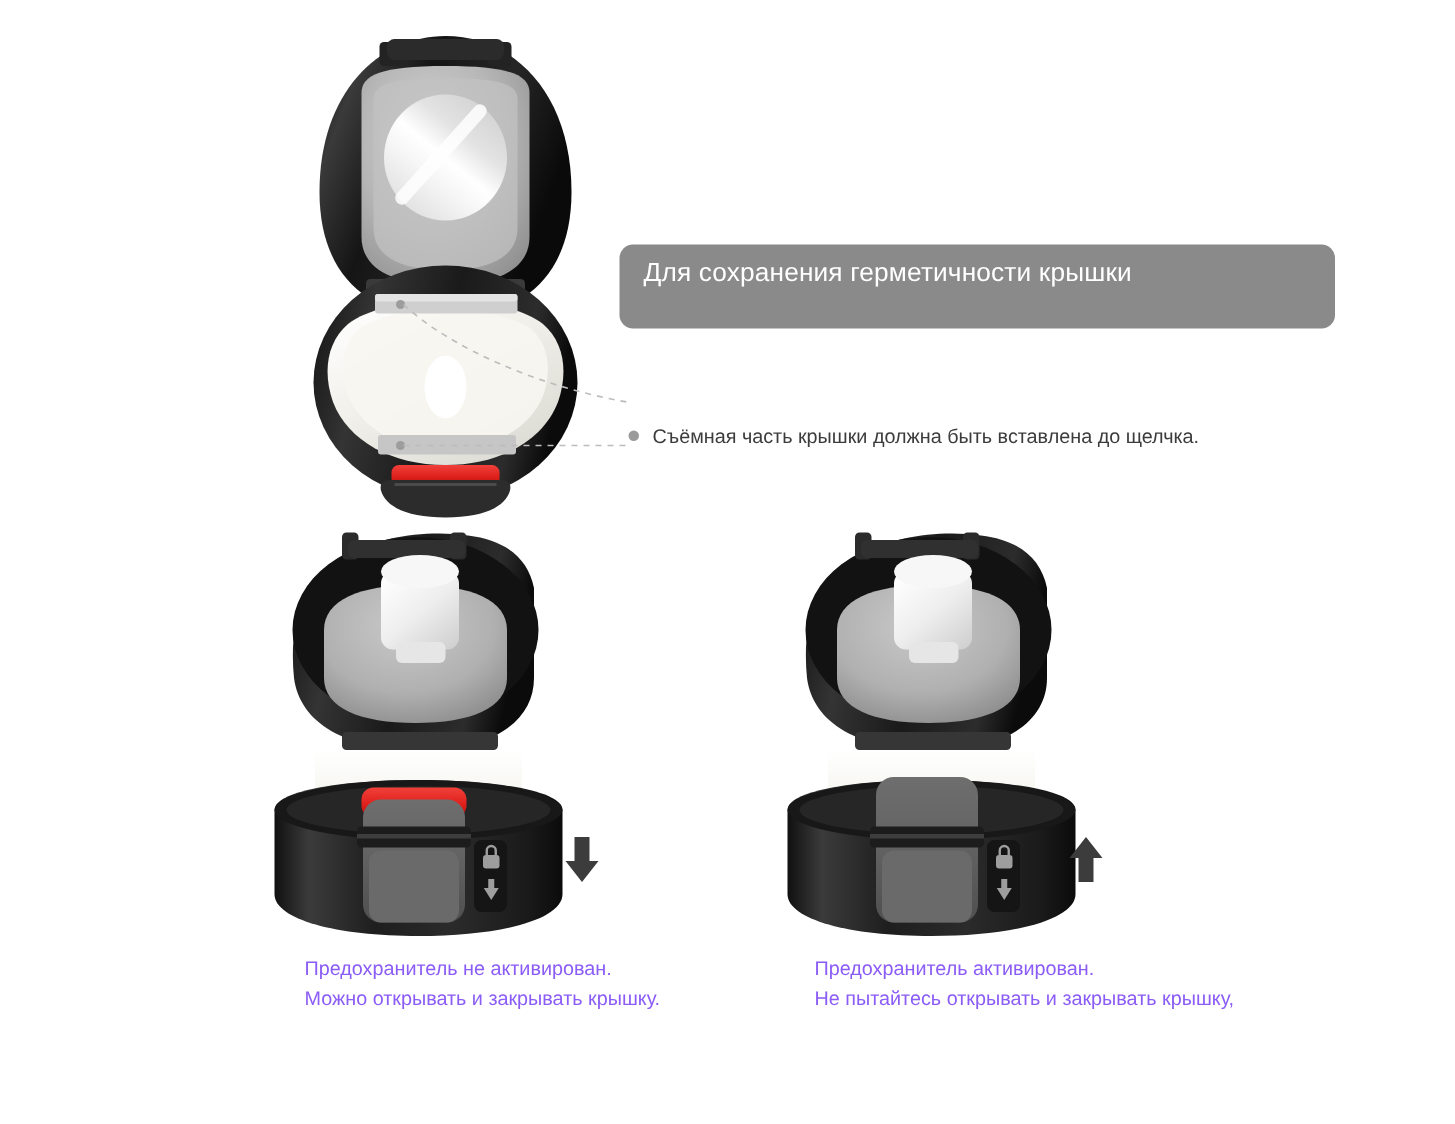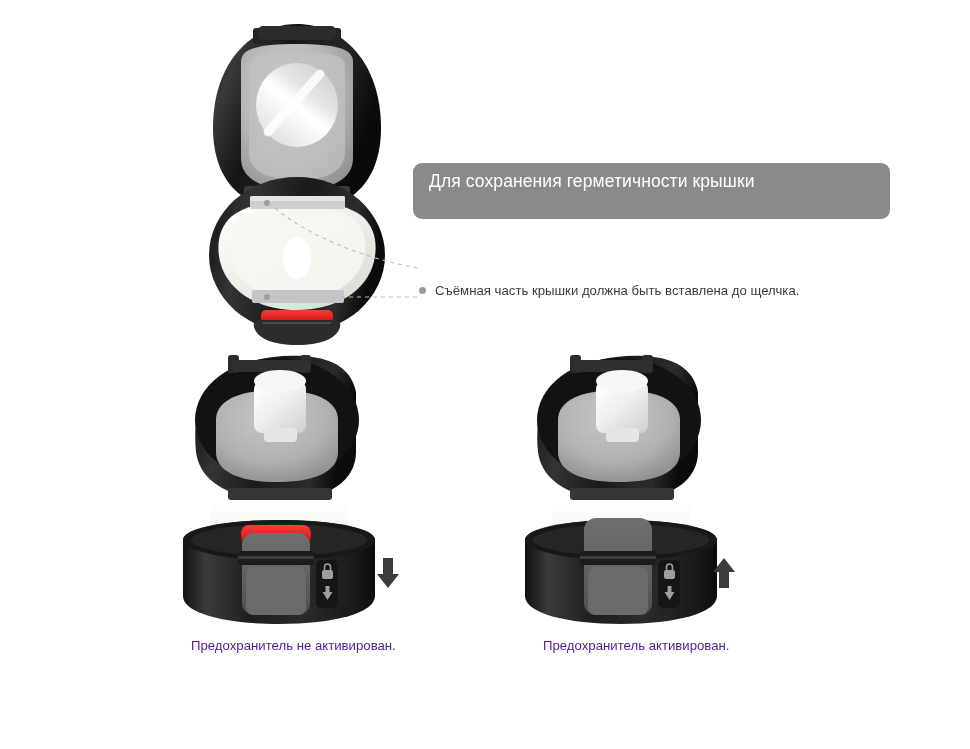--- a/index.html
+++ b/index.html
@@ -69,25 +69,26 @@
     line-height: 19px;
     color: #3c3c3c;
     white-space: nowrap;
   }
 
   
   .caption {
     position: absolute;
     font-size: 13.2px;
     line-height: 19.5px;
-    color: #4c1d95;
+    color: #8b5cf6;
     white-space: nowrap;
+    margin-left: 12px;
   }
   .caption-left  { left: 191px; top: 636px; }
-  .caption-right { left: 543px; top: 636px; }
+  .caption-right { left: 531px; top: 636px; }
 
   
   .art { position: absolute; left: 0; top: 0; }
 </style>
 </head>
 <body>
 
 <div class="stage">
 
   <svg class="art" width="970" height="749" viewBox="0 0 970 749">
@@ -305,19 +306,21 @@
 
   <div class="bullets">
     <div class="bullet-row">
       <span class="bullet-dot"></span>
       <span class="bullet-text">Съёмная часть крышки должна быть вставлена до щелчка.</span>
     </div>
   </div>
 
   <div class="caption caption-left">
     <div>Предохранитель не активирован.</div>
+    <div>Можно открывать и закрывать крышку.</div>
   </div>
 
   <div class="caption caption-right">
     <div>Предохранитель активирован.</div>
+    <div>Не пытайтесь открывать и закрывать крышку,</div>
   </div>
 
 </div>
 
 </body></html>

